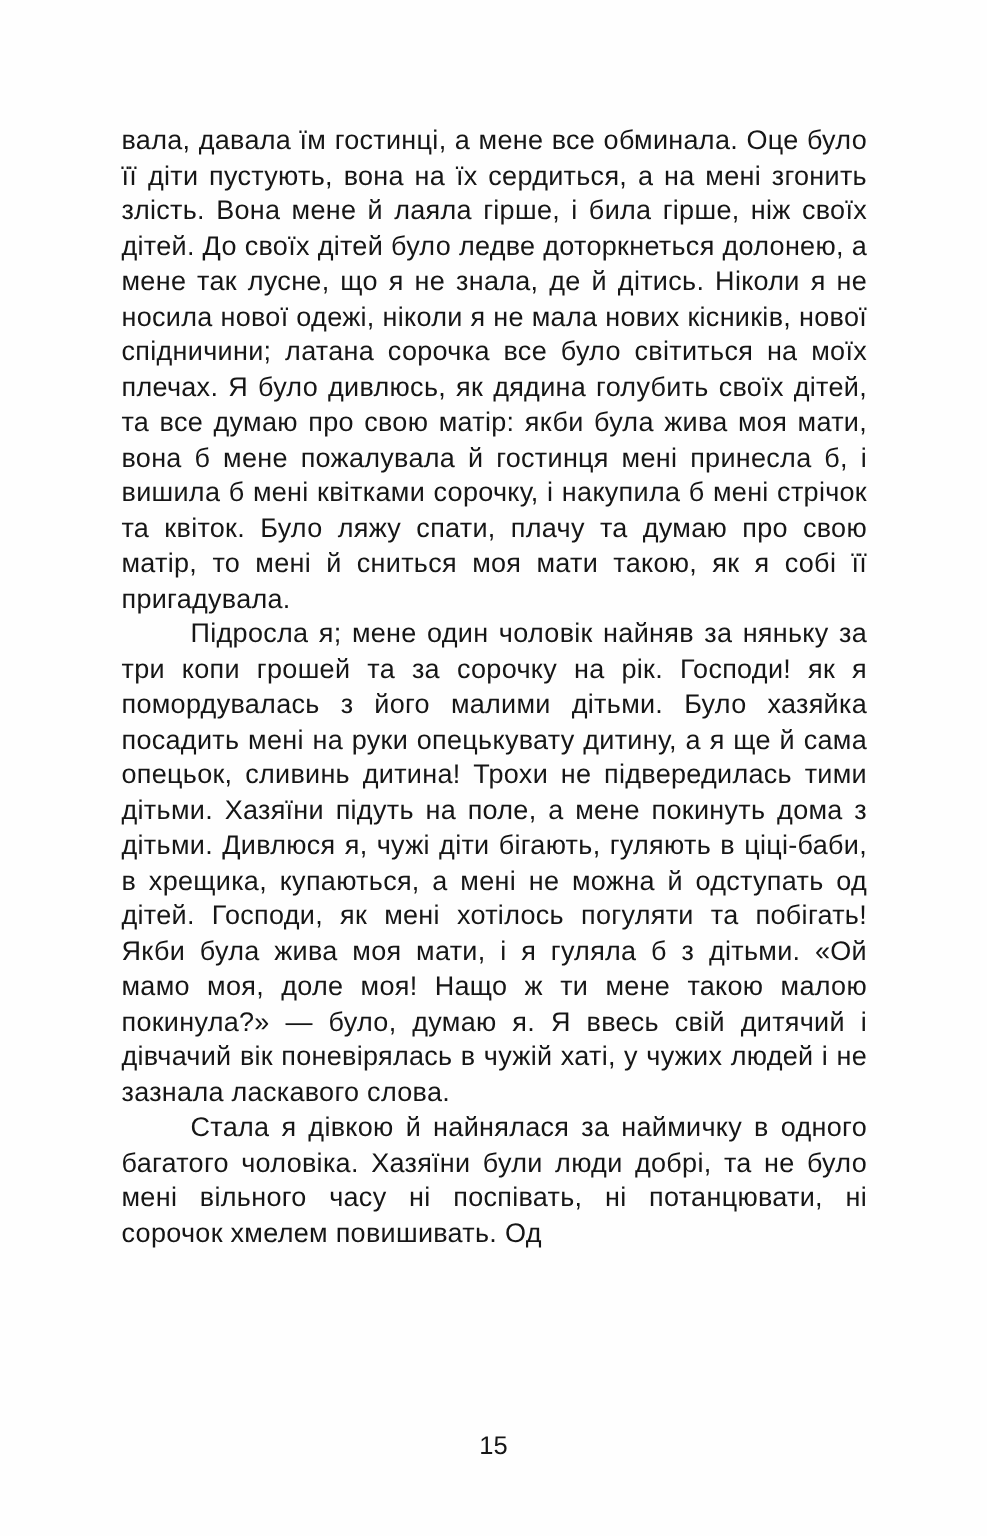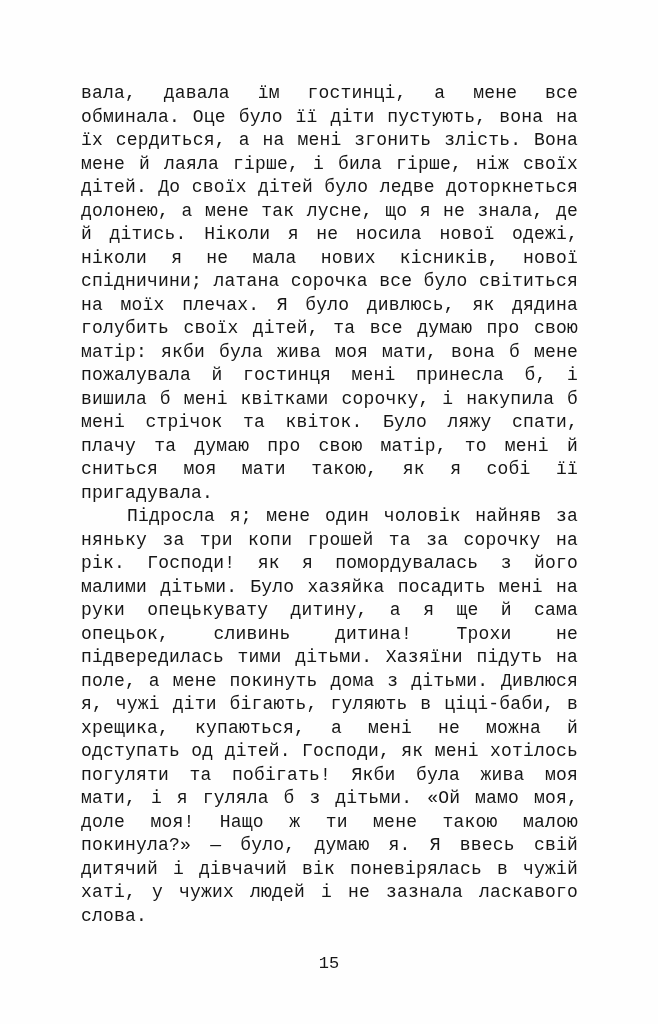--- a/index.html
+++ b/index.html
@@ -5,21 +5,21 @@
     html, body {
       margin: 0;
       padding: 0;
       background: #ffffff;
     }
     .page {
       position: relative;
       width: 658px;
       height: 1024px;
       background: #fefefe;
-      font-family: Liberation Mono, monospace;
+      font-family: Liberation Sans, sans-serif;
       color: #161616;
       overflow: hidden;
     }
     .text-block {
       position: absolute;
       left: 81px;
       top: 82px;
       width: 497px;
       text-align: justify;
       font-size: 18px;
@@ -43,15 +43,16 @@
       color: #161616;
     }
   </style>
 </head>
 <body>
 
 <div class="page">
   <div class="text-block">
     <p class="para">вала, давала їм гостинці, а мене все обминала. Оце було її діти пустують, вона на їх сердиться, а на мені згонить злість. Вона мене й лаяла гірше, і била гірше, ніж своїх дітей. До своїх дітей було ледве доторкнеться долонею, а мене так лусне, що я не знала, де й дітись. Ніколи я не носила нової одежі, ніколи я не мала нових кісників, нової спідничини; латана сорочка все було світиться на моїх плечах. Я було дивлюсь, як дядина голубить своїх дітей, та все думаю про свою матір: якби була жива моя мати, вона б мене пожалувала й гостинця мені принесла б, і вишила б мені квітками сорочку, і накупила б мені стрічок та квіток. Було ляжу спати, плачу та думаю про свою матір, то мені й сниться моя мати такою, як я собі її пригадувала.</p>
     <p class="para indent">Підросла я; мене один чоловік найняв за няньку за три копи грошей та за сорочку на рік. Господи! як я помордувалась з його малими дітьми. Було хазяйка посадить мені на руки опецькувату дитину, а я ще й сама опецьок, сливинь дитина! Трохи не підвередилась тими дітьми. Хазяїни підуть на поле, а мене покинуть дома з дітьми. Дивлюся я, чужі діти бігають, гуляють в ціці-баби, в хрещика, купаються, а мені не можна й одступать од дітей. Господи, як мені хотілось погуляти та побігать! Якби була жива моя мати, і я гуляла б з дітьми. «Ой мамо моя, доле моя! Нащо ж ти мене такою малою покинула?» — було, думаю я. Я ввесь свій дитячий і дівчачий вік поневірялась в чужій хаті, у чужих людей і не зазнала ласкавого слова.</p>
+    <p class="para indent">Стала я дівкою й найнялася за наймичку в одного багатого чоловіка. Хазяїни були люди добрі, та не було мені вільного часу ні поспівать, ні потанцювати, ні сорочок хмелем повишивать. Од</p>
   </div>
   <div class="page-number">15</div>
 </div>
 
 </body></html>

